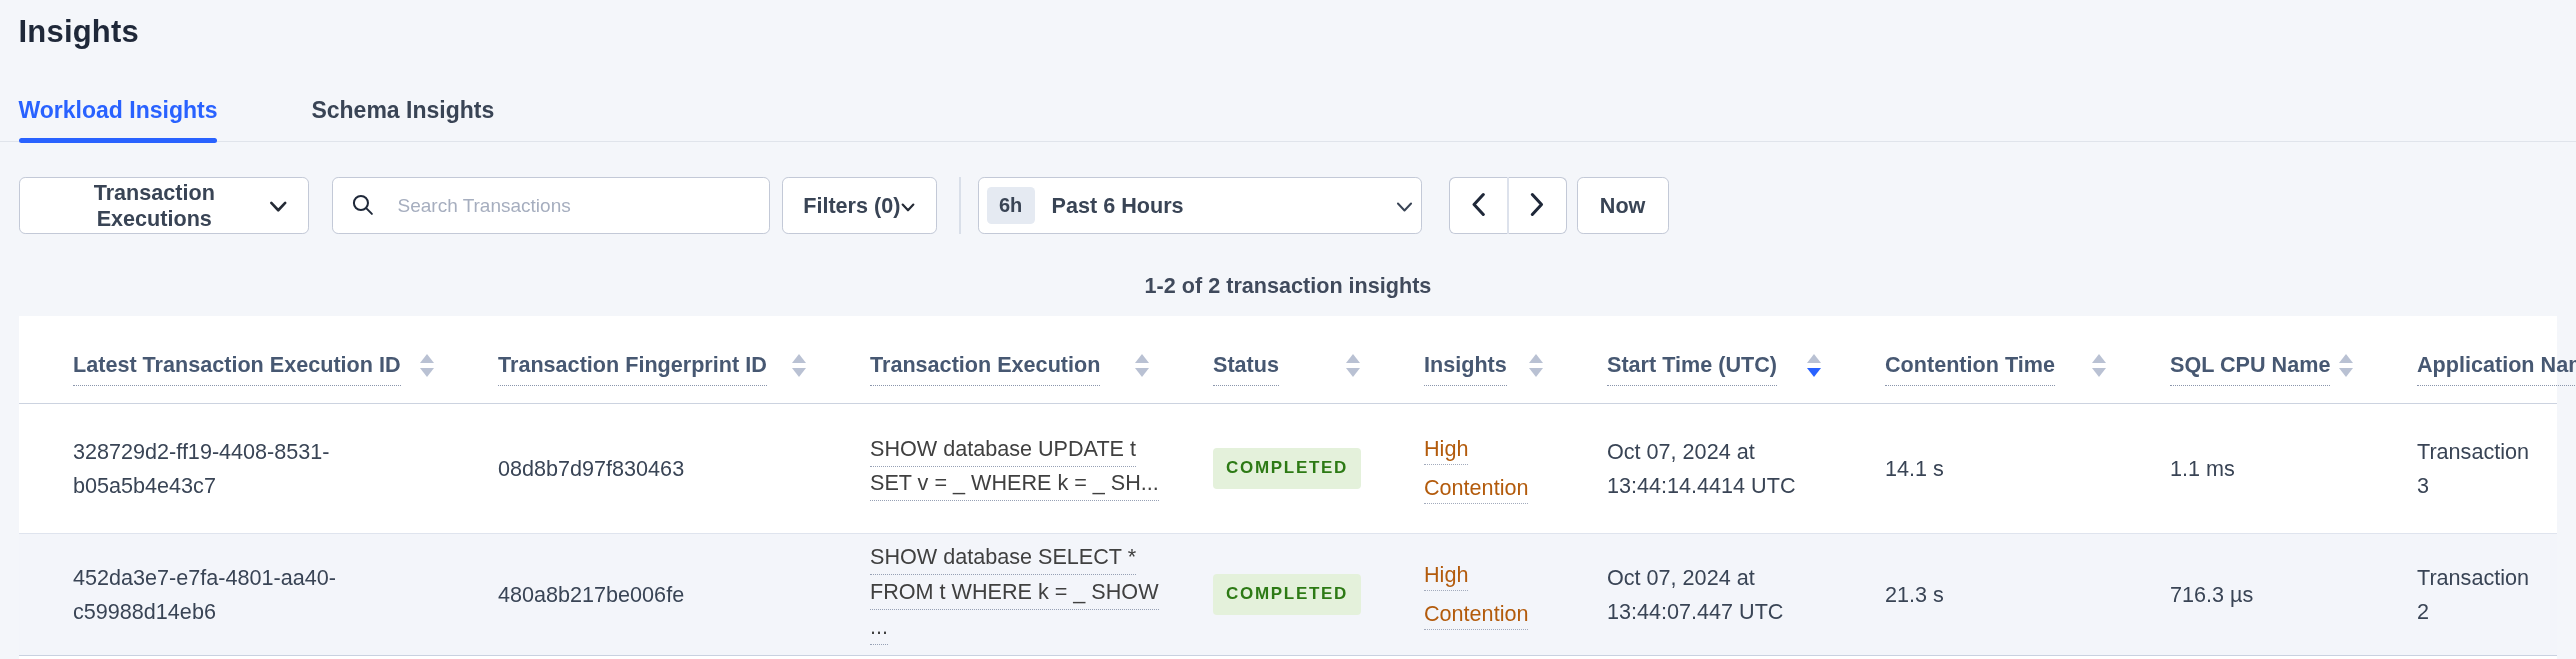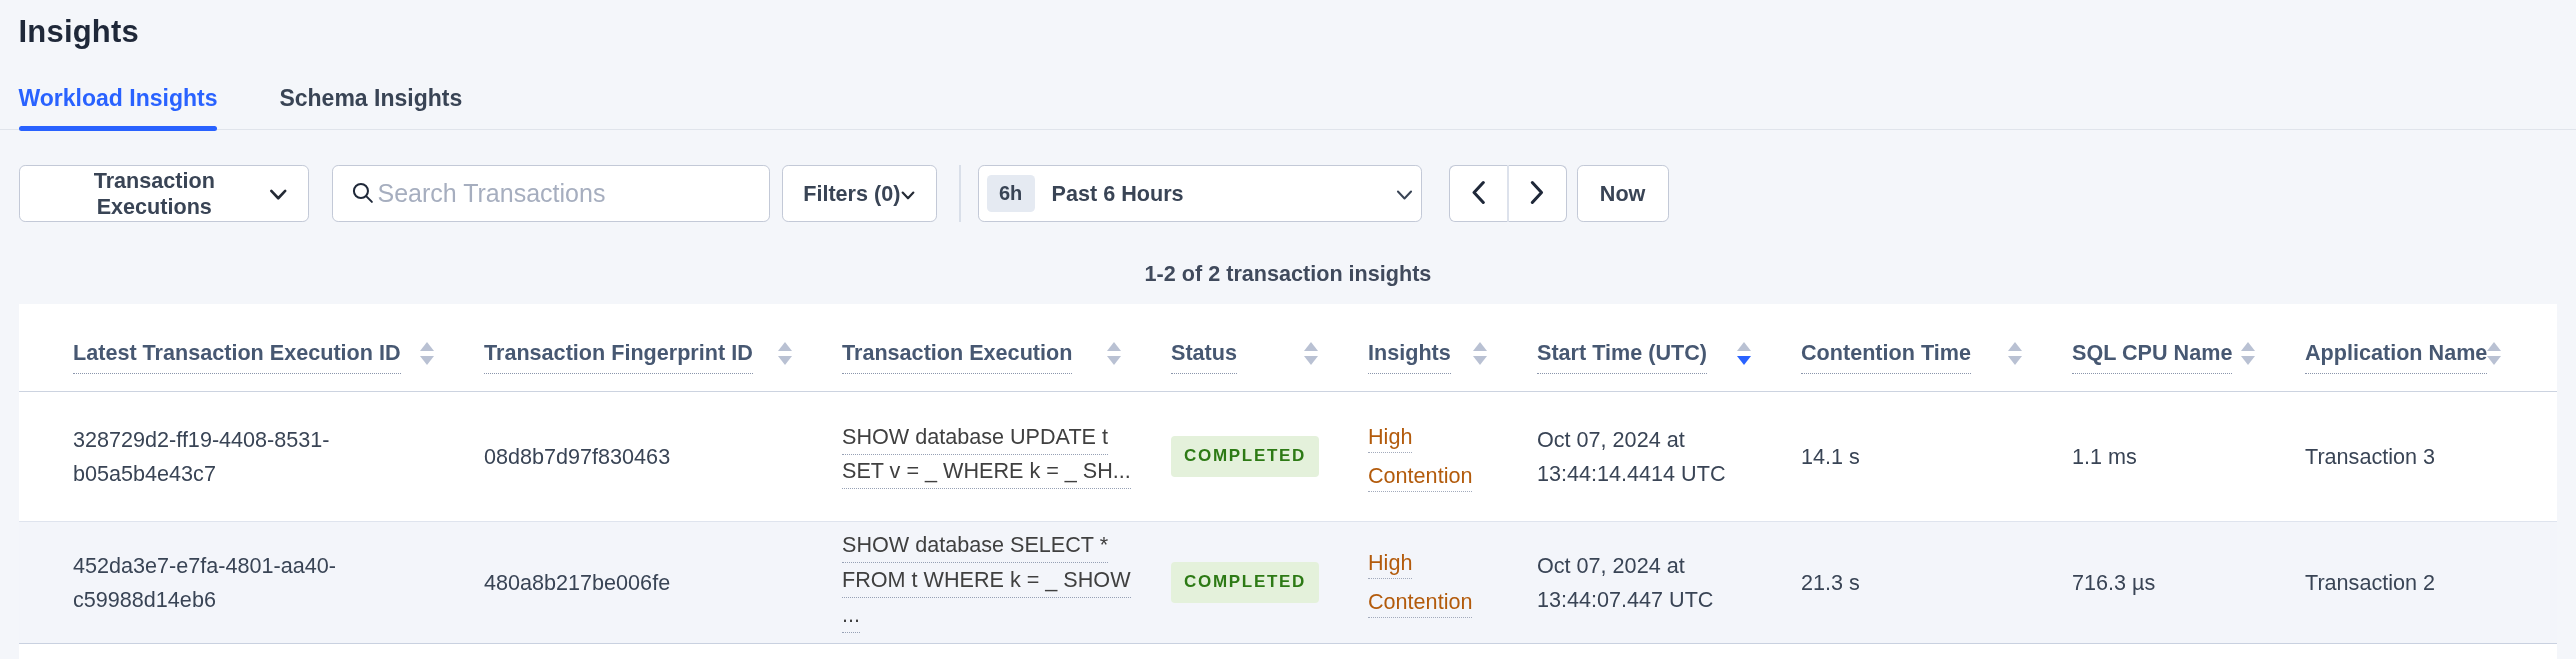--- a/index.html
+++ b/index.html
@@ -7,35 +7,35 @@
   body {
     width:2576px; height:659px; overflow:hidden; position:relative;
     background:#f4f6fa; color:#394455;
     font-family:"Liberation Sans", sans-serif;
   }
   
   .header { padding:14px 18.5px 0; }
   .header h1 { margin:0; font-size:31px; font-weight:700; color:#1f2839; letter-spacing:0.2px; }
 
   
-  .tabs { display:flex; gap:62px; padding:0 18.5px; margin-top:35px; border-bottom:1.5px solid #e0e4eb; }
+  .tabs { display:flex; gap:94px; padding:0 18.5px; margin-top:47px; border-bottom:1.5px solid #e0e4eb; }
   .tab { font-size:23px; font-weight:600; color:#394455; padding-bottom:17px; position:relative; cursor:pointer; }
   .tab.active { color:#2962ff; }
   .tab.active::after { content:""; position:absolute; left:0; right:0; bottom:-2.3px; height:5.4px; background:#2962ff; border-radius:3.1px; }
 
   
   .toolbar { display:flex; align-items:center; margin:35px 18.5px 0; height:57px; }
   .btn {
     display:flex; align-items:center; height:57px; background:#fff;
     border:1.5px solid #c3c9d7; border-radius:6.2px; cursor:pointer;
     font-family:inherit; font-size:21.6px; font-weight:600; color:#394455;
   }
   .btn-dropdown { width:290px; padding:0 20px; justify-content:space-between; }
   .searchbox { width:438px; height:57px; margin-left:23px; background:#fff; border:1.5px solid #c3c9d7; border-radius:6.2px; display:flex; align-items:center; padding:0 17px; }
-  .searchbox input { flex:1; border:none; outline:none; background:transparent; font-family:inherit; font-size:25px; color:#394455; margin-left:1px; min-width:0; }
+  .searchbox input { flex:1; border:none; outline:none; background:transparent; font-family:inherit; font-size:19px; color:#394455; margin-left:21px; min-width:0; }
   .searchbox input::placeholder { color:#a6aebf; }
   .btn-filters { width:155px; margin-left:12.3px; justify-content:center; gap:1px; }
   .vdivider { width:1.5px; height:57px; background:#d9dfe9; margin-left:22.3px; }
   .timepicker { width:444px; margin-left:17px; padding:0 8px; justify-content:flex-start; }
   .chip { background:#e5eaf2; border-radius:4.6px; padding:7px 12.3px; font-weight:700; font-size:20px; color:#394455; }
   .time-label { margin-left:17px; }
   .timepicker .chev { margin-left:auto; }
   .pager { display:flex; margin-left:27px; }
   .pager .pbtn { width:59px; height:57px; background:#fff; border:1.5px solid #c3c9d7; display:flex; align-items:center; justify-content:center; cursor:pointer; padding:0; }
   .pager .prev { border-radius:6.2px 0 0 6.2px; border-right:0.8px solid #dde2ec; }
@@ -44,20 +44,21 @@
 
   
   .summary { margin:39px 18.5px 0; font-size:21.6px; font-weight:600; color:#404a5c;text-align:center; }
 
   
   .card { margin:17px 19px 0; background:#fff; height:370px; }
   .grid-row {
     display:grid;
     grid-template-columns:411px 358px 329px 197px 169px 264px 271px 233px 1fr;
     padding:0 35px 0 54px;
+    gap:14px;
   }
   .thead { height:88px; align-items:end; border-bottom:1.5px solid #ccd3e0; }
   .th { display:flex; align-items:flex-end; padding:0 18.5px 17px 0; font-size:21.6px; font-weight:600; color:#475872; cursor:pointer; }
   .th-label { border-bottom:1.5px dotted #8b96ac; padding-bottom:7px; white-space:nowrap; }
   .sorter { margin-left:auto; margin-right:32px; display:flex; flex-direction:column; gap:4.6px; padding-bottom:9.2px; cursor:pointer; }
   .tri-up   { width:0; height:0; border-left:7px solid transparent; border-right:7px solid transparent; border-bottom:9.2px solid #b9c1d3; }
   .tri-down { width:0; height:0; border-left:7px solid transparent; border-right:7px solid transparent; border-top:9.2px solid #b9c1d3; }
   .sorted-desc .tri-down { border-top-color:#2962ff; }
 
   .trow { align-items:center; font-size:21.6px; color:#394455; }

